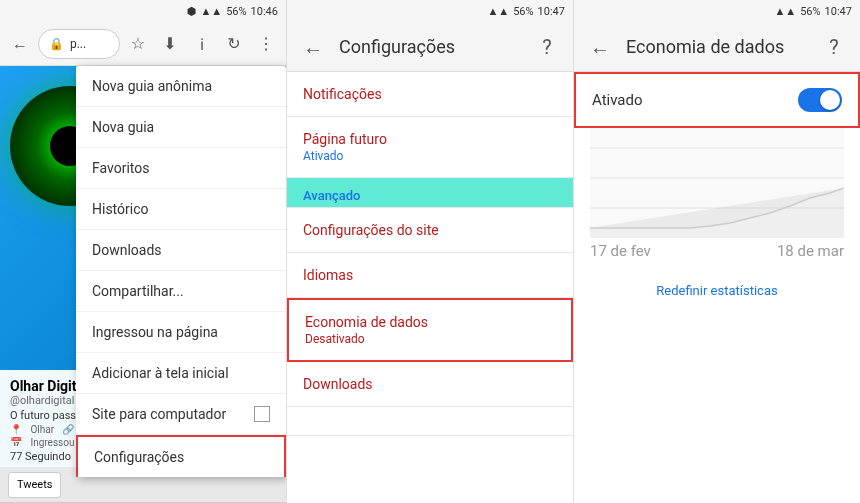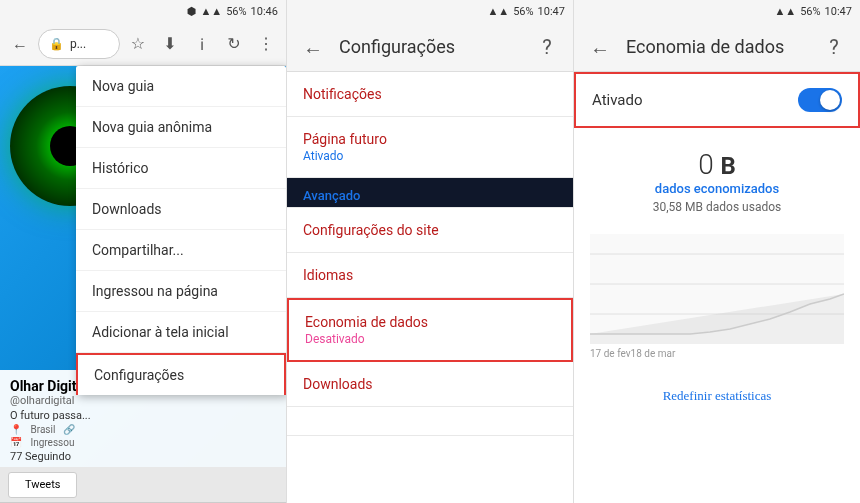--- a/index.html
+++ b/index.html
@@ -176,21 +176,21 @@
       align-items: center;
       padding: 0 8px;
       gap: 4px;
       border-bottom: 1px solid #ccc;
     }
     .tab {
       height: 26px;
       background: #fff;
       border: 1px solid #ccc;
       border-radius: 3px;
-      padding: 0 16px;
+      padding: 0 8px;
       font-size: 11px;
       display: flex;
       align-items: center;
       gap: 4px;
     }
 
     
     .panel2 {
       width: 287px;
       height: 503px;
@@ -247,33 +247,33 @@
       padding: 14px 16px;
       border-bottom: 1px solid #e8e8e8;
       cursor: pointer;
     }
     .settings-item-title {
       font-size: 14px;
       color: #b91c1c;
     }
     .settings-item-subtitle {
       font-size: 12px;
-      color: #ec4899;
+      color: #b91c1c;
       margin-top: 2px;
     }
     .settings-item-subtitle.blue {
       color: #1a73e8;
     }
 
     .settings-section-header {
       padding: 10px 16px 4px;
       font-size: 13px;
       color: #1a73e8;
       font-weight: 500;
-      background: #0f172a;
+      background: #5eead4;
       border-bottom: 1px solid #e8e8e8;
     }
 
     .settings-item.highlighted {
       border: 2px solid #e53935;
     }
 
     
     .panel3 {
       width: 286px;
@@ -370,29 +370,29 @@
     }
 
     .chart-container {
       width: 100%;
       height: 110px;
       position: relative;
     }
 
     .chart-dates {
       display: flex;
-      font-size: 10px;
+      justify-content: space-between;
+      font-size: 15px;
       color: #999;
       margin-top: 4px;
     }
 
     .reset-stats {
       padding: 12px 24px;
       text-align: center;
-      font-family: Liberation Serif, serif;
     }
     .reset-link {
       font-size: 13px;
       color: #1a73e8;
       cursor: pointer;
     }
   </style>
 </head>
 <body>
 
@@ -421,58 +421,65 @@
   <div class="page-content">
     <div class="twitter-bg">
       <div class="twitter-eye"></div>
     </div>
     <div class="profile-section">
       <div class="profile-name">Olhar Digit</div>
       <div class="profile-handle">@olhardigital</div>
       <div class="profile-bio">O futuro passa...</div>
       <div class="profile-meta">
         <span>📍</span>
-        <span>Brasil</span>
+        <span>Olhar</span>
         <span>🔗</span>
       </div>
       <div class="profile-meta">
         <span>📅</span>
         <span>Ingressou</span>
       </div>
       <div class="profile-stats">77 Seguindo</div>
     </div>
   </div>
 
   <div class="tab-bar">
     <div class="tab">
       <span>Tweets</span>
     </div>
   </div>
 
   <div class="dropdown-menu">
     <div class="menu-item">
+      <span>Nova guia anônima</span>
+    </div>
+    <div class="menu-item">
       <span>Nova guia</span>
     </div>
     <div class="menu-item">
-      <span>Nova guia anônima</span>
+      <span>Favoritos</span>
     </div>
     <div class="menu-item">
       <span>Histórico</span>
     </div>
     <div class="menu-item">
       <span>Downloads</span>
     </div>
     <div class="menu-item">
       <span>Compartilhar...</span>
     </div>
     <div class="menu-item">
       <span>Ingressou na página</span>
     </div>
     <div class="menu-item">
       <span>Adicionar à tela inicial</span>
+    </div>
+    <div class="menu-item">
+      <span>Site para computador</span>
+      <span style="width:16px;height:16px;border:1px solid #999;display:inline-block;"></span>
     </div>
     <div class="menu-item highlighted">
       <span>Configurações</span>
     </div>
   </div>
 </div>
 
 <div class="panel2">
 
   <div class="panel-status-bar">
@@ -529,27 +536,20 @@
     <div class="header-icon">?</div>
   </div>
 
   <div class="economia-content">
 
     <div class="ativado-row">
       <span class="ativado-label">Ativado</span>
       <div class="toggle"></div>
     </div>
 
-    <div class="data-stats">
-      <div class="data-saved">
-        <span>0</span> <span class="unit">B</span>
-      </div>
-      <div class="data-saved-label">dados economizados</div>
-      <div class="data-used">30,58 MB dados usados</div>
-    </div>
 
     <div class="chart-area">
       <div class="chart-container">
         <svg width="100%" height="110" viewBox="0 0 254 110" preserveAspectRatio="none">
 
           <rect width="254" height="110" fill="#f9f9f9"></rect>
 
           <line x1="0" y1="20" x2="254" y2="20" stroke="#e0e0e0" stroke-width="1"></line>
           <line x1="0" y1="50" x2="254" y2="50" stroke="#e0e0e0" stroke-width="1"></line>
           <line x1="0" y1="80" x2="254" y2="80" stroke="#e0e0e0" stroke-width="1"></line>

